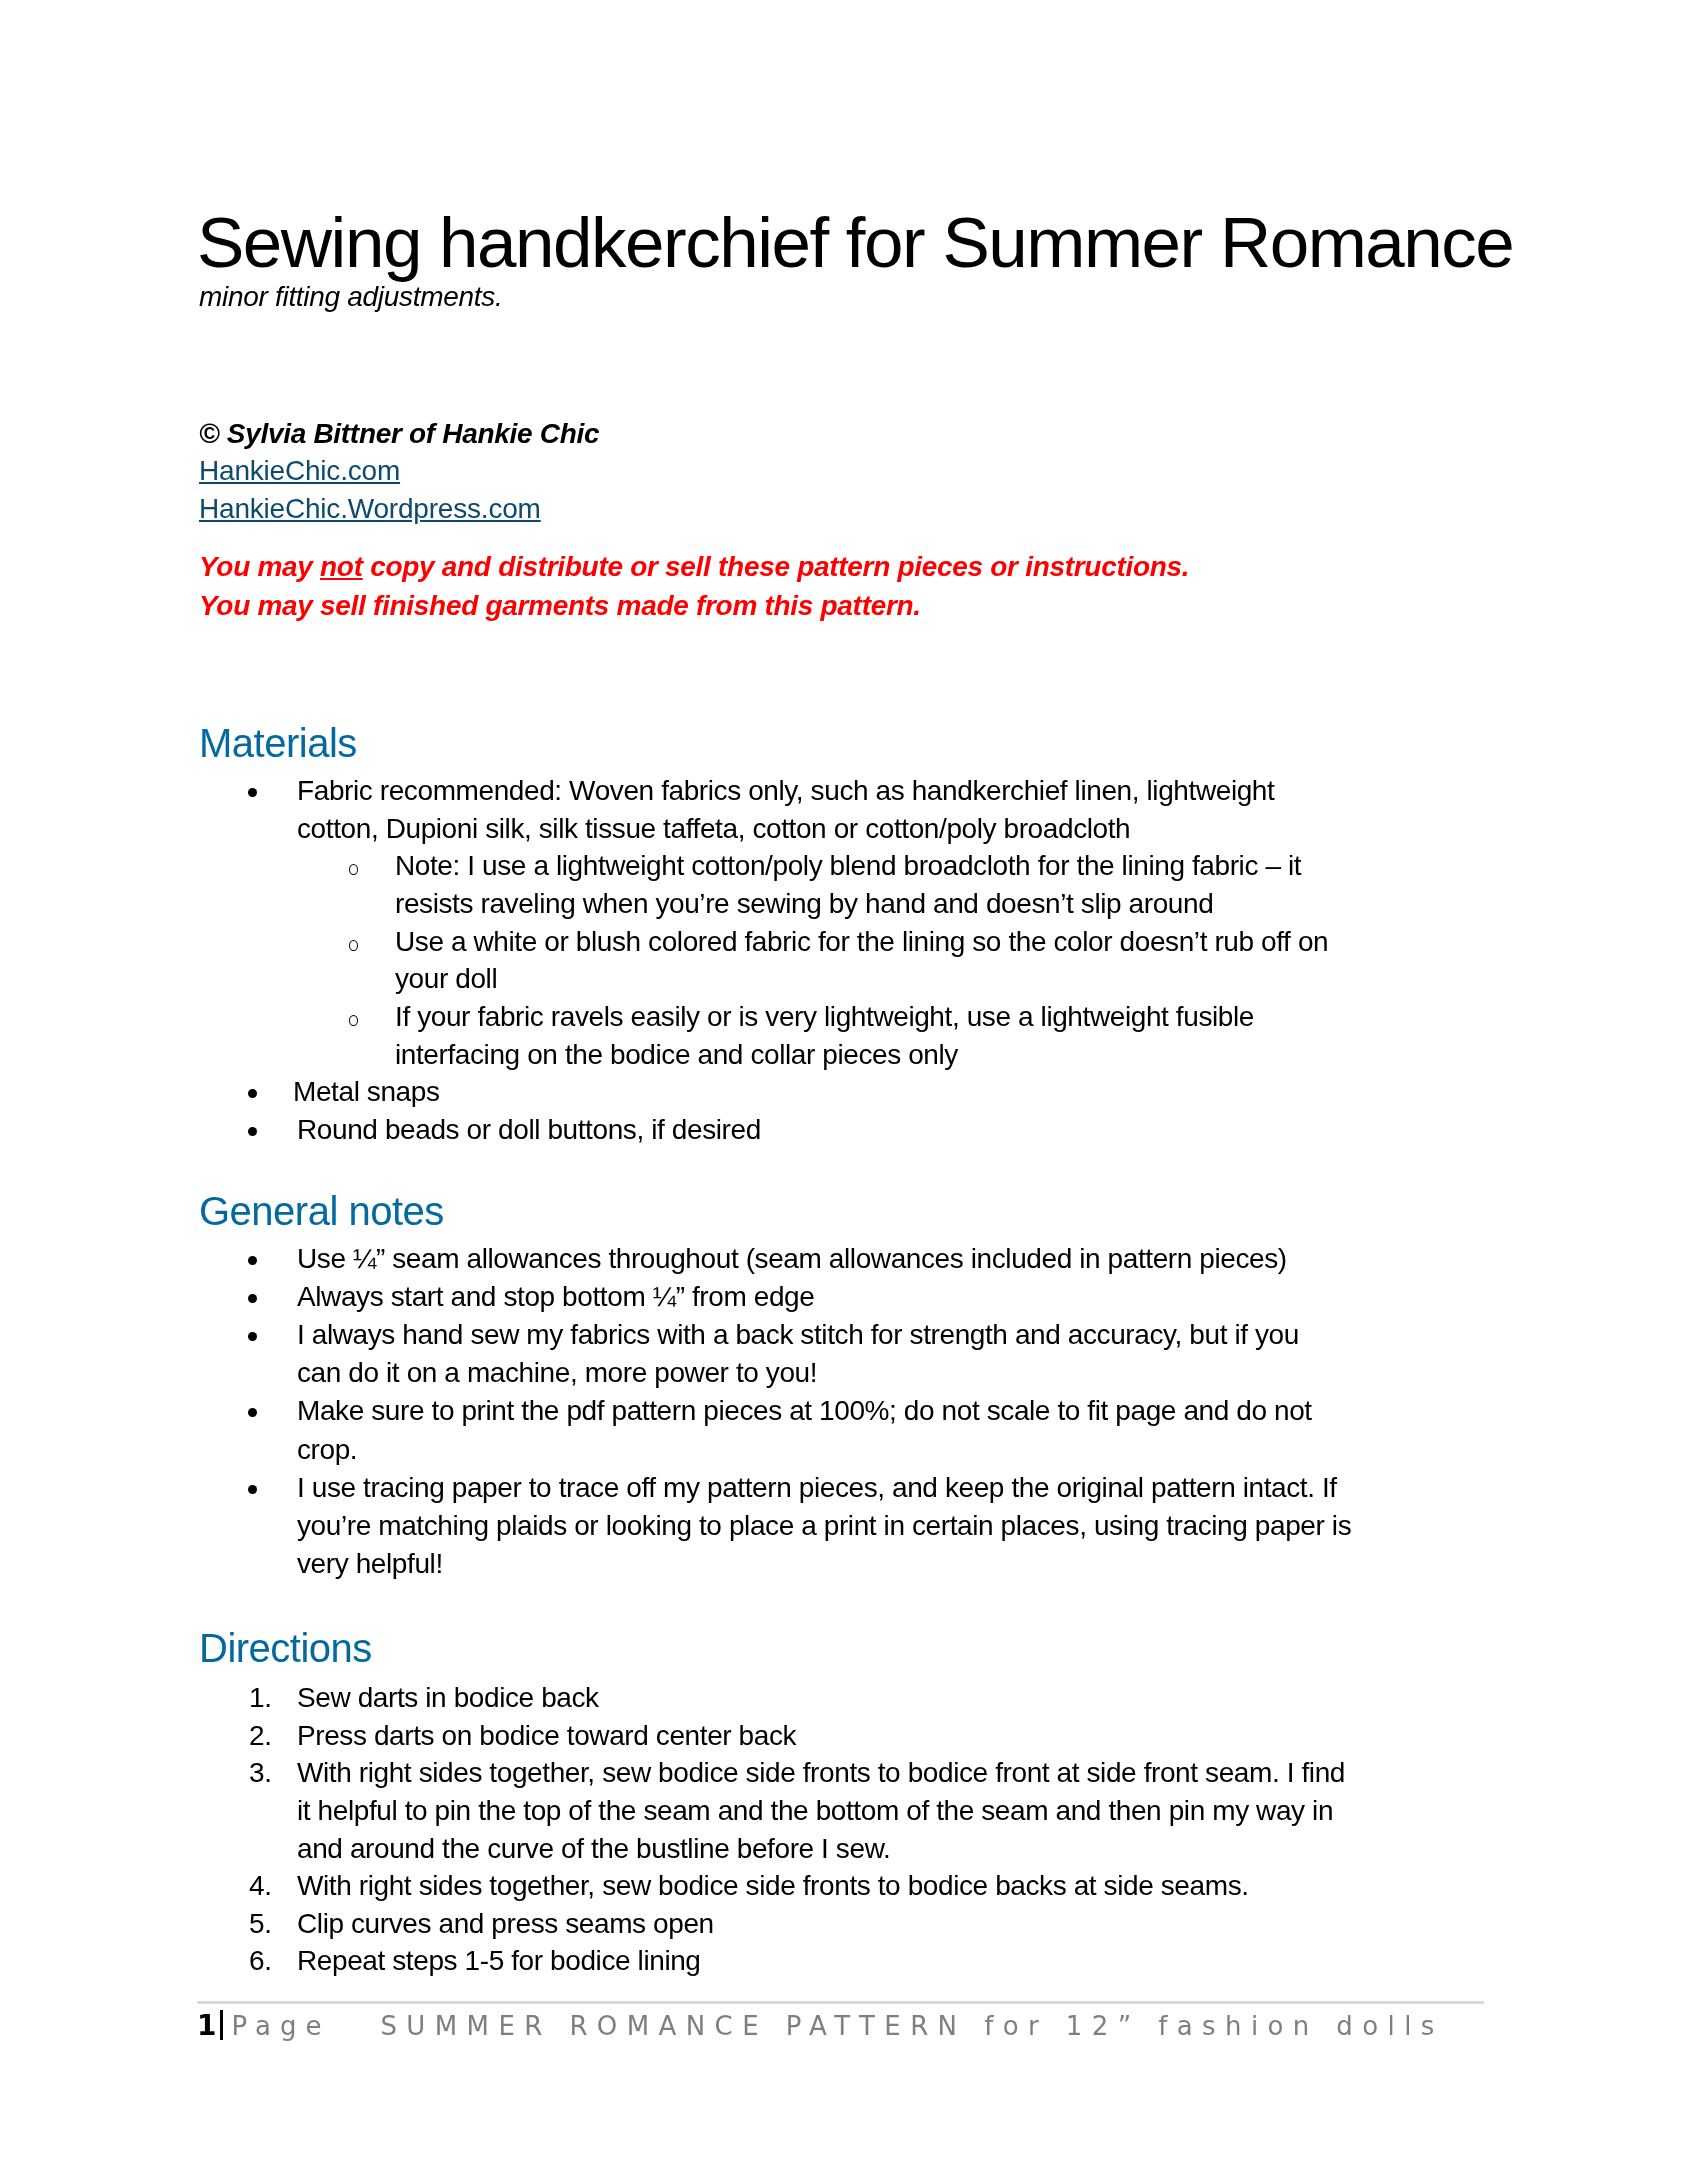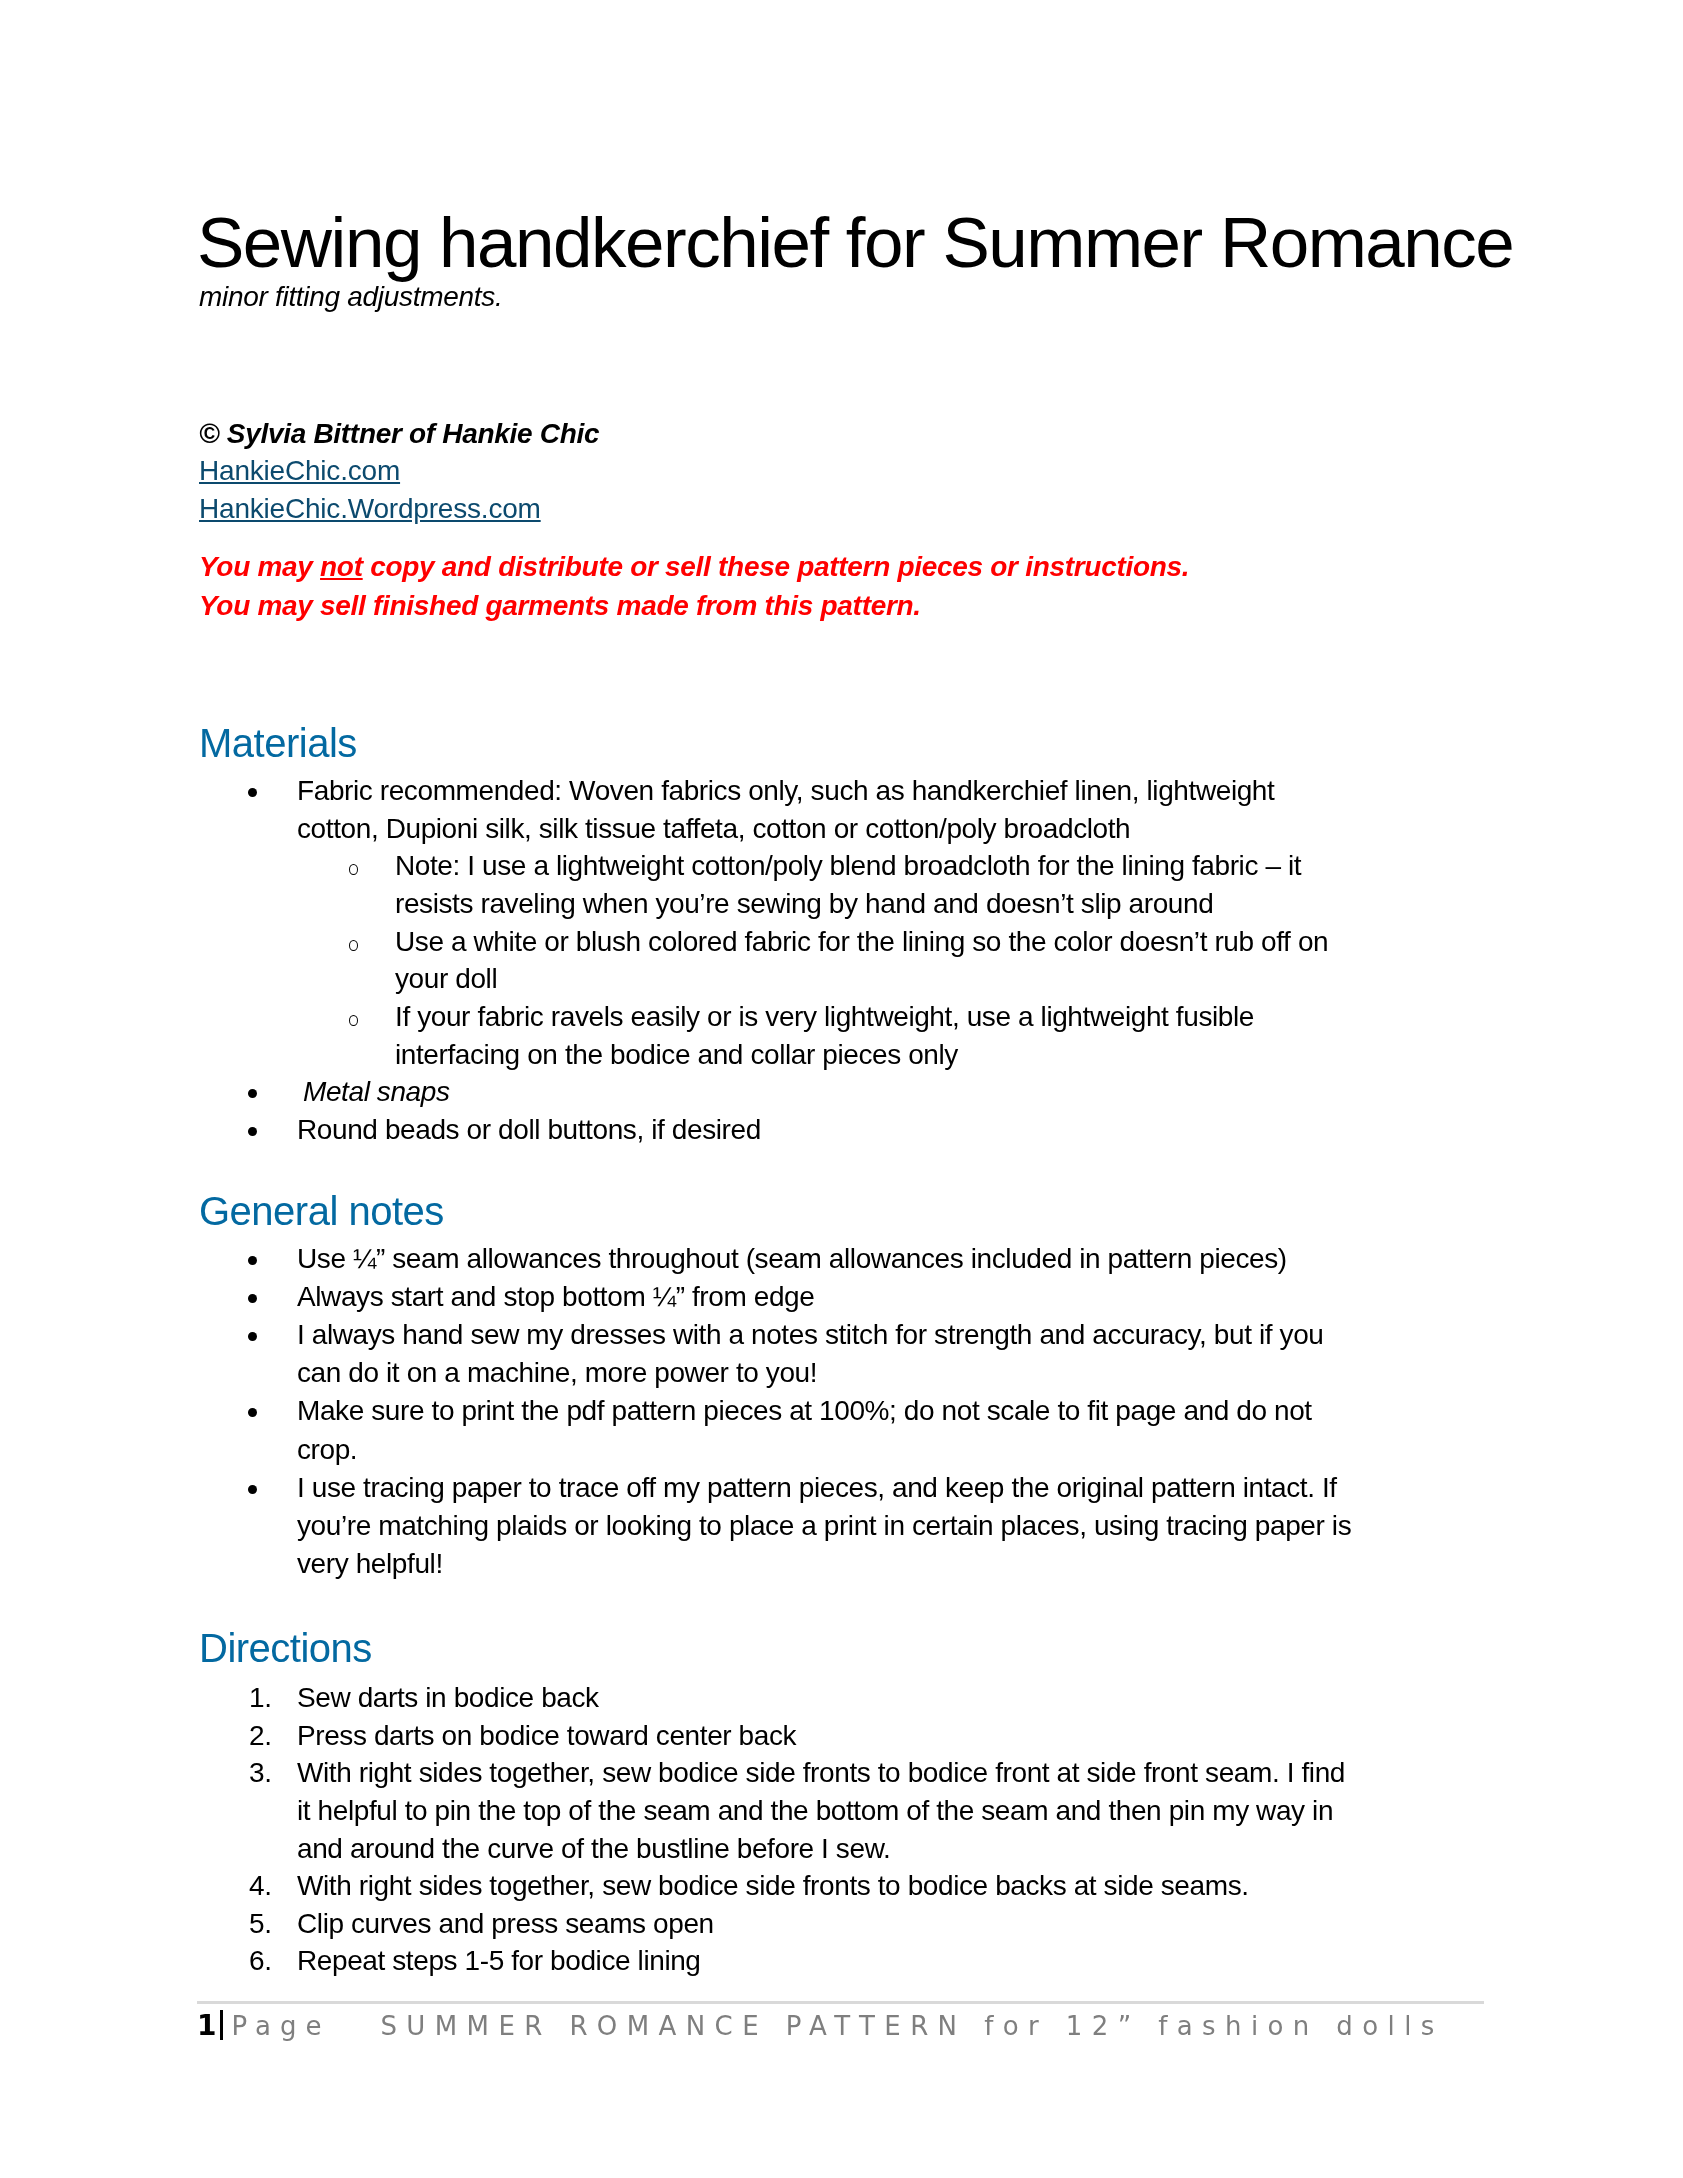--- a/index.html
+++ b/index.html
@@ -65,41 +65,41 @@
     </div>
     <div class="abs item" style="top: 998px;">
       <span class="marker bullet-circle" style="left: 349px; top: 17px;"></span>
       <span class="text" style="left: 395px;">If your fabric ravels easily or is very lightweight, use a lightweight fusible</span>
     </div>
     <div class="abs item" style="top: 1036px;">
       <span class="text" style="left: 395px;">interfacing on the bodice and collar pieces only</span>
     </div>
     <div class="abs item" style="top: 1073px;">
       <span class="marker bullet-dot" style="left: 248px; top: 16px;"></span>
-      <span class="text" style="left: 303px; font-style: italic;">Metal snaps</span>
+      <span class="text" style="left: 293px;">Metal snaps</span>
     </div>
     <div class="abs item" style="top: 1111px;">
       <span class="marker bullet-dot" style="left: 248px; top: 16px;"></span>
       <span class="text" style="left: 297px;">Round beads or doll buttons, if desired</span>
     </div>
   </div>
 
 <div class="abs heading" style="top:1186px;">General notes</div>
 <div id="notes-list">
     <div class="abs item" style="top: 1240px;">
       <span class="marker bullet-dot" style="left: 248px; top: 16px;"></span>
       <span class="text" style="left: 297px;">Use ¼” seam allowances throughout (seam allowances included in pattern pieces)</span>
     </div>
     <div class="abs item" style="top: 1278px;">
       <span class="marker bullet-dot" style="left: 248px; top: 16px;"></span>
       <span class="text" style="left: 297px;">Always start and stop bottom ¼” from edge</span>
     </div>
     <div class="abs item" style="top: 1316px;">
       <span class="marker bullet-dot" style="left: 248px; top: 16px;"></span>
-      <span class="text" style="left: 297px;">I always hand sew my dresses with a notes stitch for strength and accuracy, but if you</span>
+      <span class="text" style="left: 297px;">I always hand sew my fabrics with a back stitch for strength and accuracy, but if you</span>
     </div>
     <div class="abs item" style="top: 1354px;">
       <span class="text" style="left: 297px;">can do it on a machine, more power to you!</span>
     </div>
     <div class="abs item" style="top: 1392px;">
       <span class="marker bullet-dot" style="left: 248px; top: 16px;"></span>
       <span class="text" style="left: 297px;">Make sure to print the pdf pattern pieces at 100%; do not scale to fit page and do not</span>
     </div>
     <div class="abs item" style="top: 1431px;">
       <span class="text" style="left: 297px;">crop.</span>

